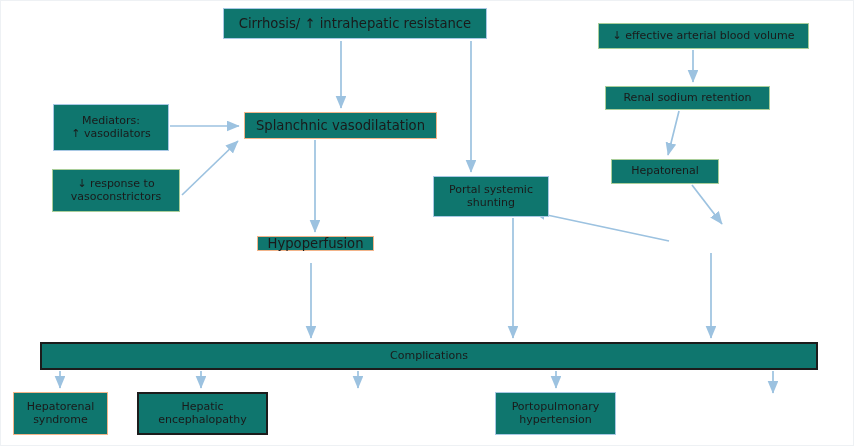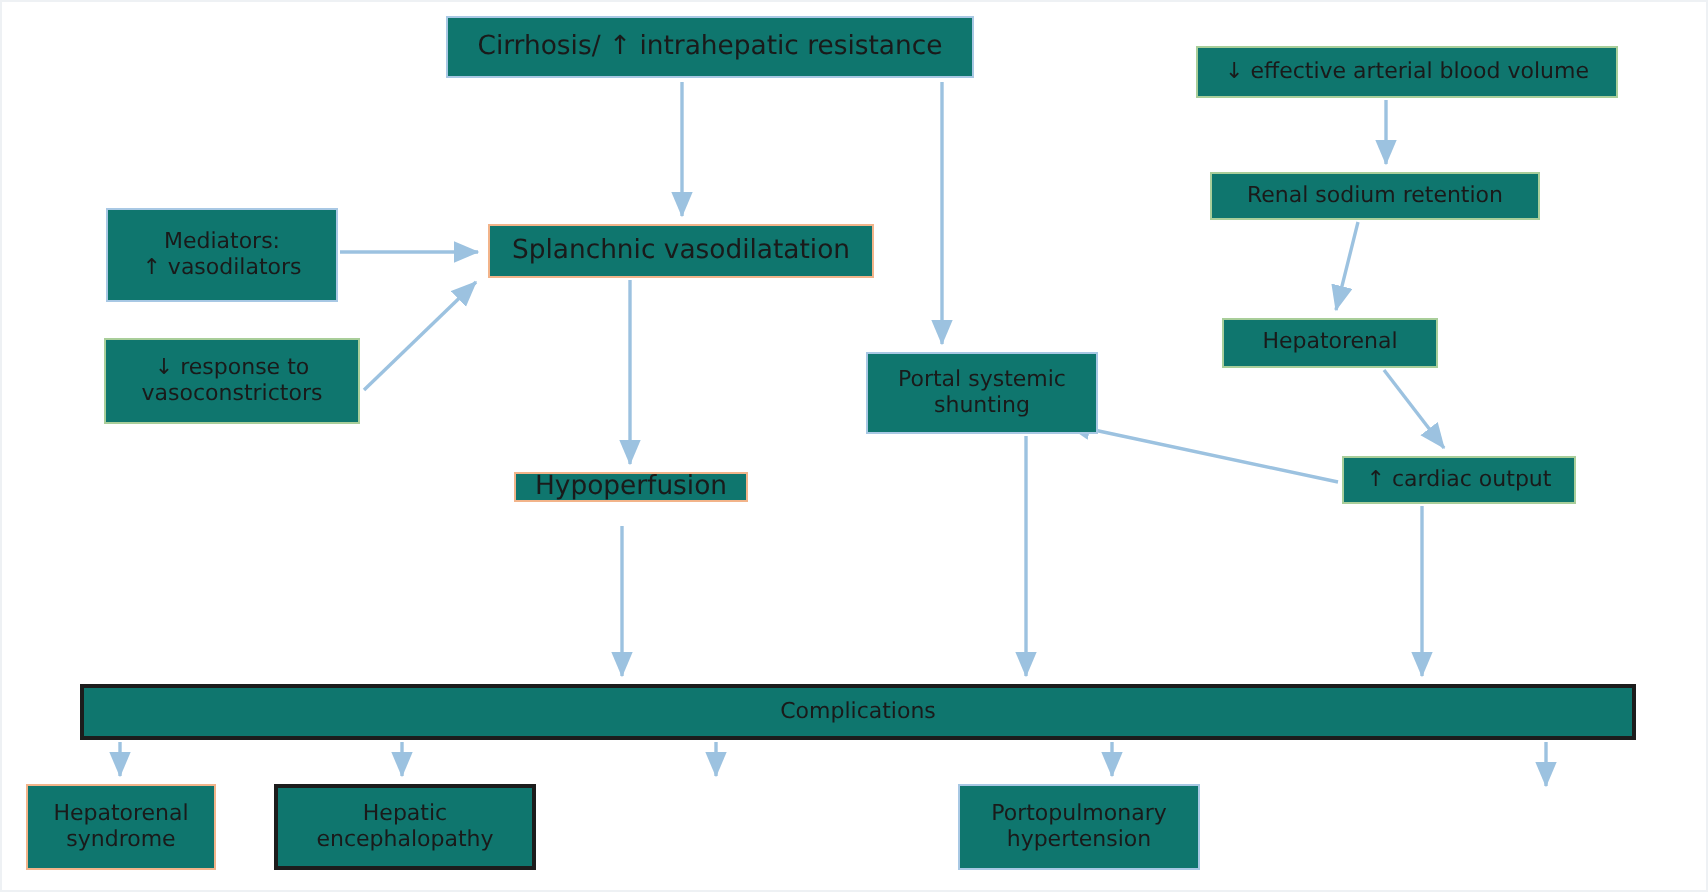--- a/index.html
+++ b/index.html
@@ -92,23 +92,22 @@
 ↑ vasodilators</div>
   <div class="node b-green fs12" style="left:51px;top:168px;width:128px;height:43px;">↓ response to
 vasoconstrictors</div>
   <div class="node b-orange fs13" style="left:243px;top:111px;width:193px;height:27px;">Splanchnic vasodilatation</div>
   <div class="node b-orange fs13" style="left:256px;top:235px;width:117px;height:15px;">Hypoperfusion</div>
   <div class="node b-blue fs12" style="left:432px;top:175px;width:116px;height:41px;">Portal systemic
 shunting</div>
   <div class="node b-green fs12" style="left:597px;top:22px;width:211px;height:26px;">↓ effective arterial blood volume</div>
   <div class="node b-green fs12" style="left:604px;top:85px;width:165px;height:24px;">Renal sodium retention</div>
   <div class="node b-green fs12" style="left:610px;top:158px;width:108px;height:25px;">Hepatorenal</div>
-  <div class="node b-green fs12" style="left:670px;top:227px;width:117px;height:24px;">↑ cardiac output</div>
   <div class="node b-black fs12" style="left:39px;top:341px;width:778px;height:28px;">Complications</div>
   <div class="node b-orange fs12" style="left:12px;top:391px;width:95px;height:43px;">Hepatorenal
 syndrome</div>
   <div class="node b-black fs12" style="left:136px;top:391px;width:131px;height:43px;">Hepatic
 encephalopathy</div>
-  <div class="node b-blue fs12" style="left:478px;top:391px;width:121px;height:43px;">Portopulmonary
+  <div class="node b-blue fs12" style="left:494px;top:391px;width:121px;height:43px;">Portopulmonary
 hypertension</div>
   <div class="node b-green fs12" style="left:745px;top:396px;width:56px;height:24px;margin-top:48px;">Ascites</div>
 
 </div>
 
 </body></html>

